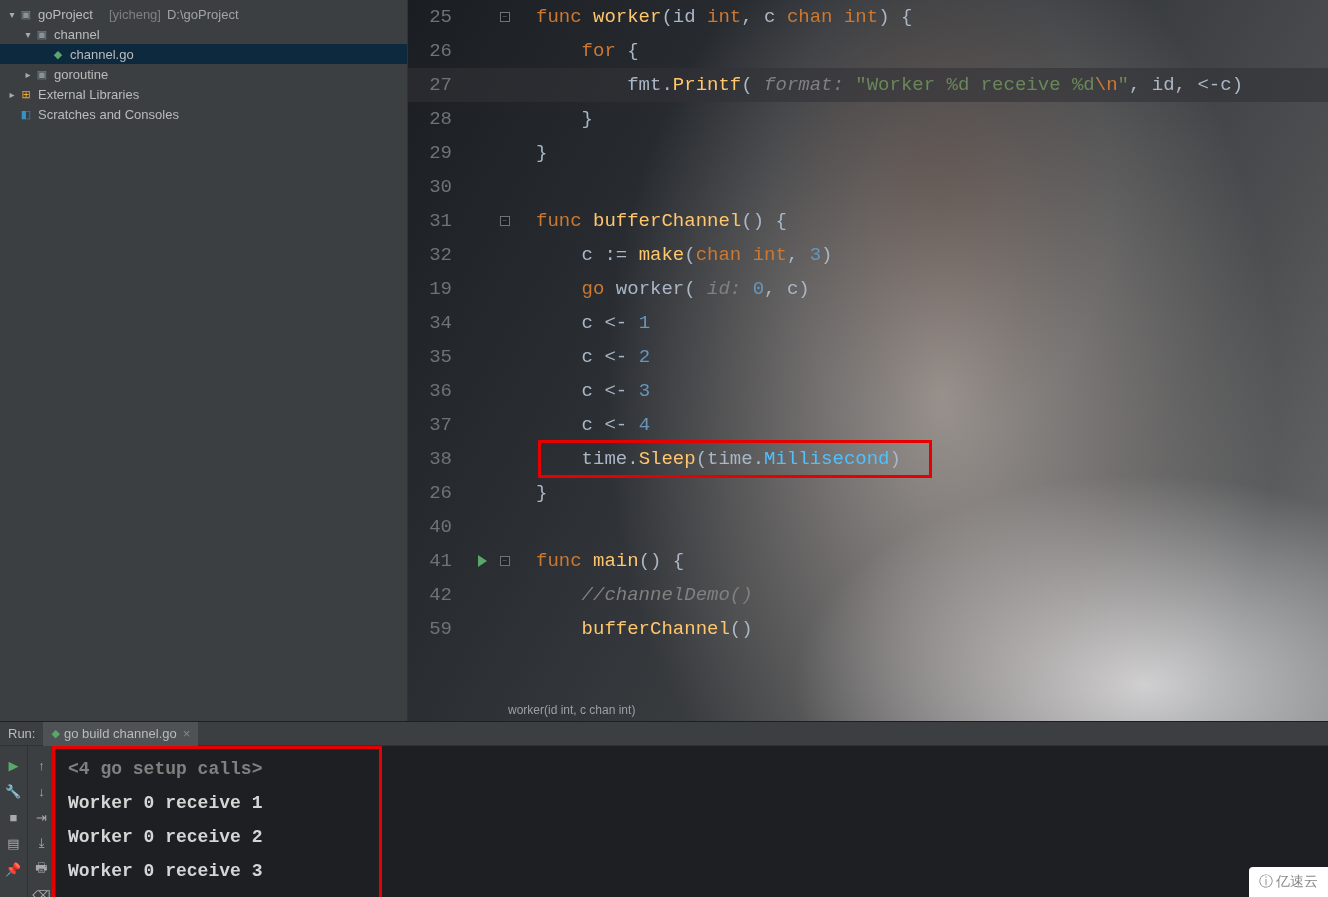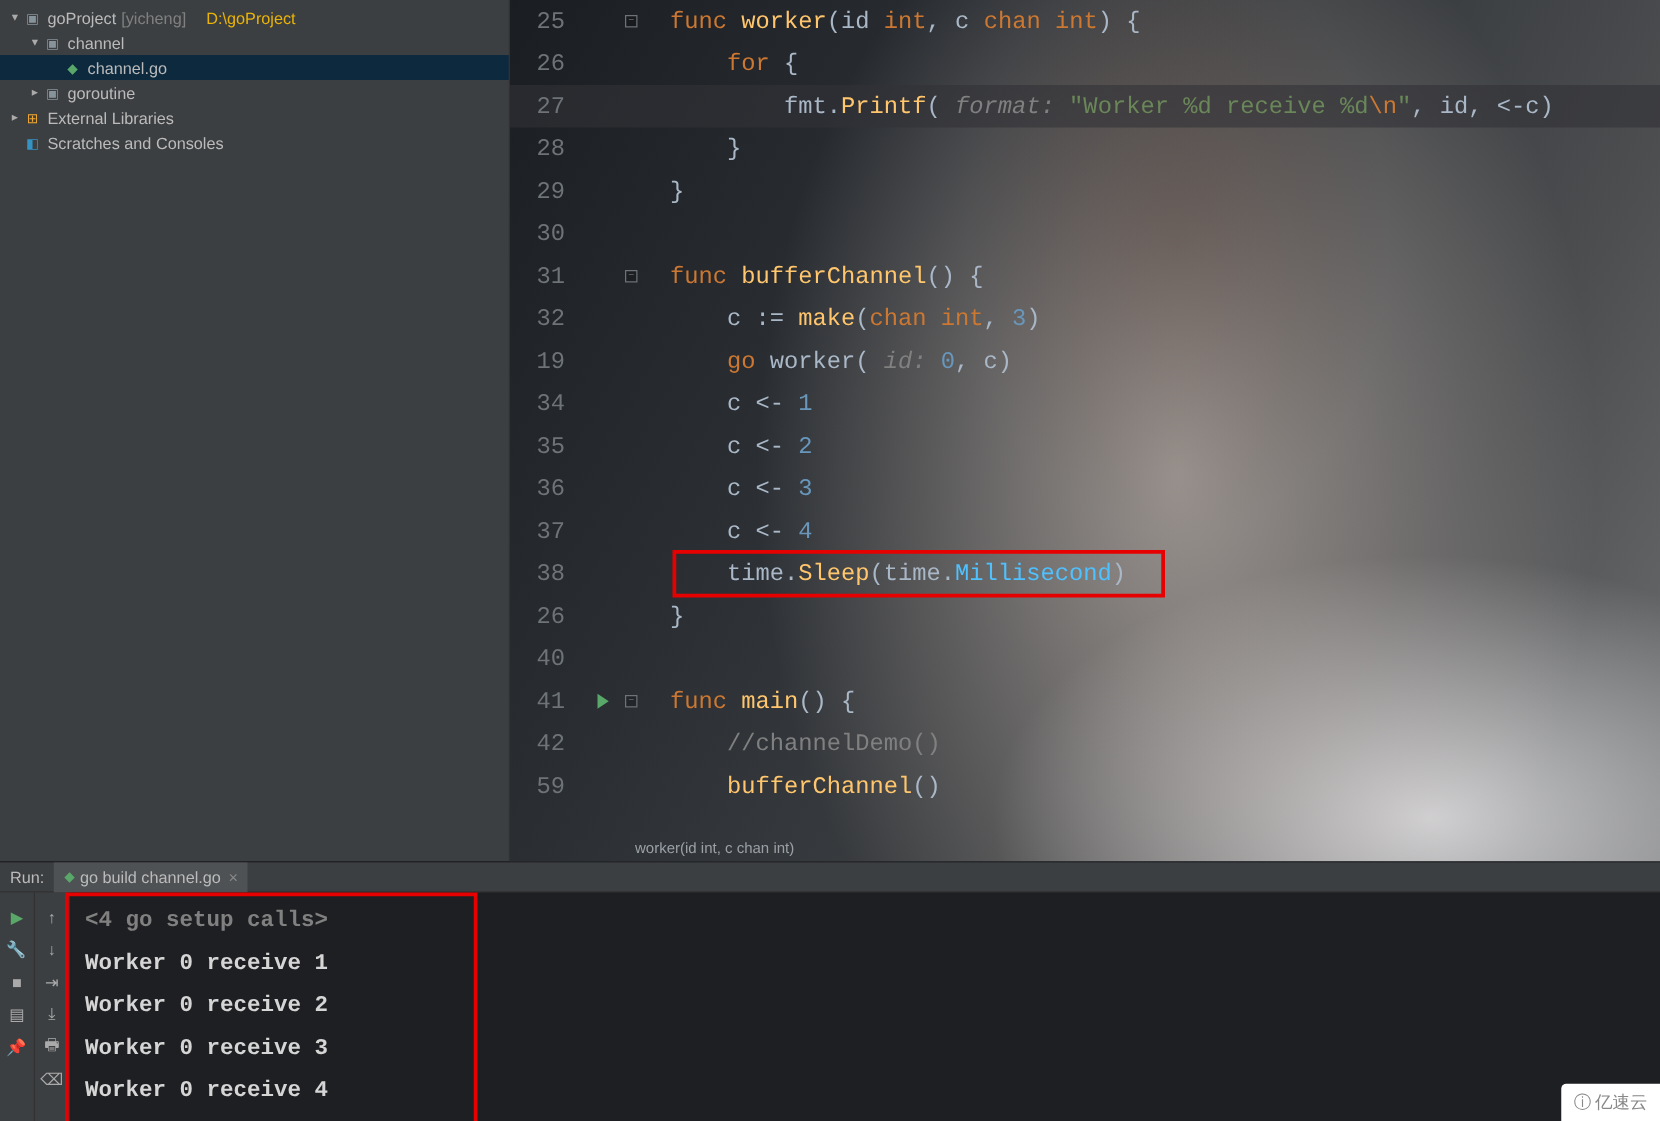--- a/index.html
+++ b/index.html
@@ -34,21 +34,21 @@
 }
 .folder-icon, .file-icon, .lib-icon, .scratch-icon {
   width: 16px; height: 16px; margin-right: 4px;
   display: inline-flex; align-items: center; justify-content: center;
   font-size: 11px;
 }
 .folder-icon { color: #87939a; }
 .file-icon { color: #59a869; }
 .lib-icon { color: #f0a732; }
 .scratch-icon { color: #3592c4; }
-.path-dim { color: #eab308; margin-left: 16px; }
+.path-dim { color: #a3a3a3; margin-left: 6px; }
 .editor {
   flex: 1; position: relative;
   background: linear-gradient(120deg, #1a1d21 0%, #2a2e33 30%, #3a3d40 55%, #4c4e50 75%, #6d6e6f 100%);
   overflow: hidden;
 }
 .editor::before {
   content: "";
   position: absolute;
   left: 0; top: 0; right: 0; bottom: 0;
   background:
@@ -96,33 +96,33 @@
 .kw { color: #cc7832; }
 .fn { color: #ffc66d; }
 .str { color: #6a8759; }
 .esc { color: #cc7832; }
 .num { color: #6897bb; }
 .param { color: #808080; font-style: italic; }
 .txt { color: #a9b7c6; }
 .op { color: #a9b7c6; }
 .cyan { color: #4fc1ff; }
 .yellow { color: #ffc66d; }
-.comment { color: #808080; }
+.comment { color: #808080; font-style: italic; }
 .redbox {
   position: absolute;
   border: 3px solid #e60000;
   pointer-events: none;
 }
 .breadcrumb {
   position: absolute; bottom: 0; left: 92px;
   font-size: 12px; color: #9aa0a6;
   padding: 4px 8px;
 }
 .run-panel {
-  height: 208px;
+  height: 176px;
   background: #2b2d30;
   border-top: 1px solid #1e1f22;
   display: flex; flex-direction: column;
 }
 .run-header {
   height: 24px;
   background: #3c3f41;
   display: flex; align-items: center;
   padding-left: 8px;
   border-bottom: 1px solid #323232;
@@ -181,21 +181,21 @@
 </head>
 <body>
 
 <div class="root">
   <div class="top">
     <div class="sidebar">
       <div class="tree-row">
         <span class="tree-arrow">▾</span>
         <span class="folder-icon">▣</span>
         <span>goProject</span>
-        <span style="margin-left:4px;color:#808080">[yicheng]</span>
+        <span style="margin-left:16px;color:#808080">[yicheng]</span>
         <span class="path-dim">D:\goProject</span>
       </div>
       <div id="tree-items">
           <div class="tree-row">
             <span class="tree-indent" style="width:16px"></span>
             <span class="tree-arrow">▾</span>
             <span class="folder-icon">▣</span>
             <span>channel</span>
           </div>
           <div class="tree-row selected">

